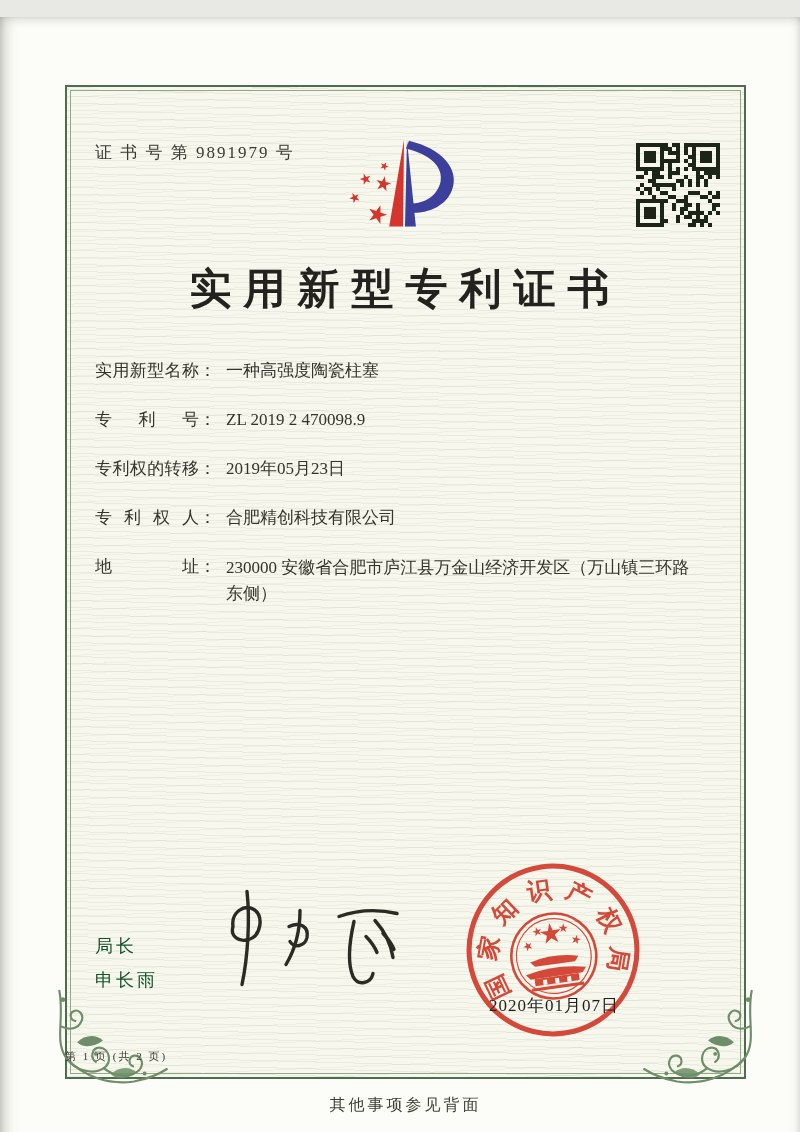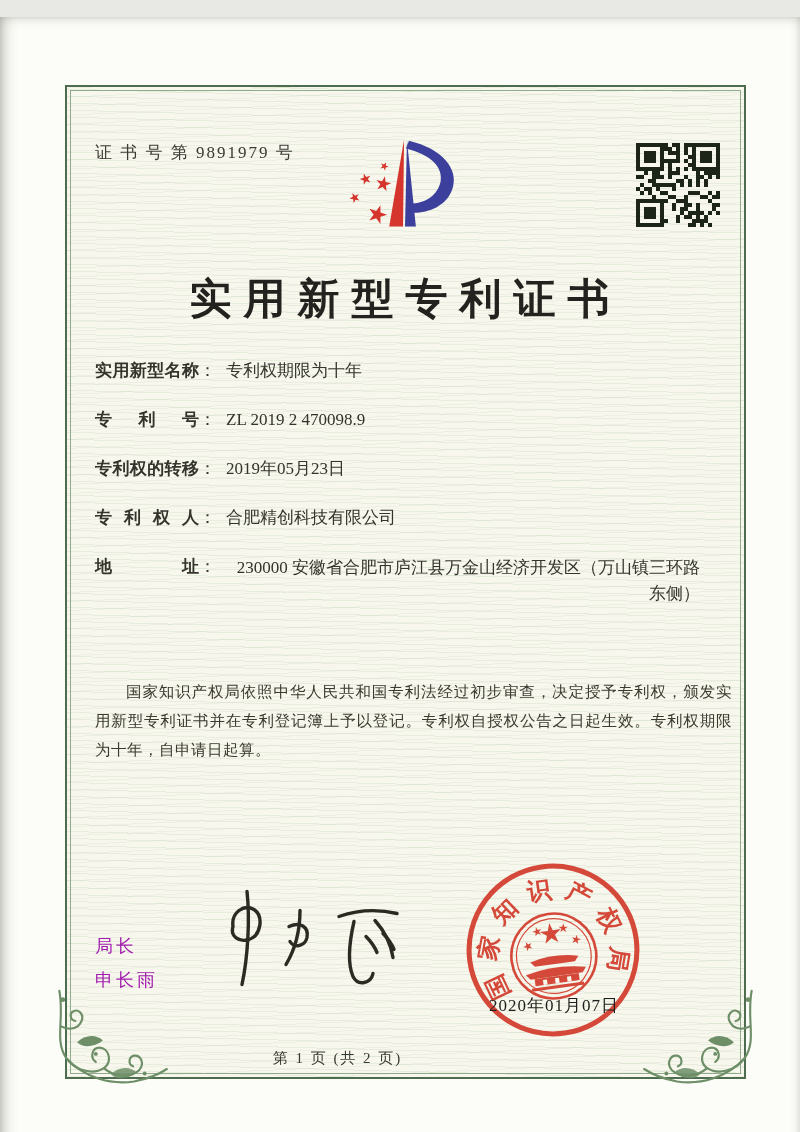--- a/index.html
+++ b/index.html
@@ -22,41 +22,41 @@
       repeating-linear-gradient(-2.5deg, rgba(150,180,140,.11) 0 1px, rgba(0,0,0,0) 1px 9px);
   }
   .frame-inner{position:absolute;inset:3px;border:1px solid #8fab8a;}
   .ornament{position:absolute;width:118px;height:112px;}
   .orn-bl{left:-16px;bottom:-24px;}
   .orn-br{right:-16px;bottom:-24px;transform:scaleX(-1);}
   .cert-no{position:absolute;left:95px;top:124px;font-size:17px;letter-spacing:2px;color:#3a3933;}
   .logo{position:absolute;left:332px;top:110px;width:148px;height:120px;}
   .qr{position:absolute;left:636px;top:126px;width:84px;height:84px;}
   .title{
-    position:absolute;left:65px;top:254px;width:681px;text-align:center;
+    position:absolute;left:65px;top:244px;width:681px;text-align:center;
     font-size:42px;font-weight:700;letter-spacing:12px;color:#23221e;
   }
   .fields{position:absolute;left:95px;top:342px;width:640px;font-size:17px;}
   .frow{position:relative;min-height:23px;line-height:23px;margin-bottom:26px;color:#34332c;}
   .frow.addr{margin-bottom:9px;}
-  .flabel{display:inline-block;width:104px;text-align:justify;text-align-last:justify;vertical-align:top;font-weight:bold;}
+  .flabel{display:inline-block;width:104px;text-align:justify;text-align-last:justify;vertical-align:top;}
   .colon{margin:0 2px 0 0;}
   .fvalue{display:inline-block;vertical-align:top;margin-left:8px;}
-  .addr .fvalue{width:474px;line-height:26px;text-align:right;}
+  .addr .fvalue{width:474px;line-height:26px;}
   .grant2{position:absolute;left:303px;top:0;white-space:nowrap;}
   .body-text{position:absolute;left:95px;top:660px;width:637px;font-size:15.5px;
     line-height:29px;color:#3b3a2f;text-align:justify;letter-spacing:.5px;}
   .body-text p{margin:0;text-indent:2em;}
   .director{position:absolute;left:95px;top:912px;font-family:"Liberation Sans","DejaVu Sans",sans-serif;
-    font-size:18px;color:#a21caf;line-height:34px;letter-spacing:3px;}
+    font-size:18px;color:#14532d;line-height:34px;letter-spacing:3px;}
   .signature{position:absolute;left:203px;top:868px;width:220px;height:108px;}
   .seal{position:absolute;left:462px;top:842px;width:182px;height:182px;transform:rotate(-8deg);opacity:.93;}
   .seal-date{position:absolute;left:489px;top:977px;width:150px;font-size:17px;color:#1f1f1b;
     letter-spacing:1px;white-space:nowrap;}
-  .page-info{position:absolute;left:65px;top:1032px;width:545px;text-align:center;font-size:15px;color:#3a3933;letter-spacing:2px;}
+  .page-info{position:absolute;left:65px;top:1032px;width:545px;font-size:11px;color:#3a3933;letter-spacing:2px;}
   .back-note{position:absolute;left:65px;top:1078px;width:681px;text-align:center;font-size:16px;color:#403f34;letter-spacing:3px;}
 </style>
 </head>
 <body>
 
 <div class="page">
 
   <div class="frame">
     <div class="frame-inner"></div>
 
@@ -335,38 +335,37 @@
       <rect x="13" y="20" width="1" height="1" fill="#1d2418"></rect>
       <rect x="14" y="20" width="1" height="1" fill="#1d2418"></rect>
       <rect x="16" y="20" width="1" height="1" fill="#1d2418"></rect>
       <rect x="18" y="20" width="1" height="1" fill="#1d2418"></rect>
     </svg>
 
   <div class="title">实用新型专利证书</div>
 
   <div class="fields">
     <div class="frow">
-      <span class="flabel">实用新型名称</span><span class="colon">：</span><span class="fvalue">专利权期限为十年</span>
+      <span class="flabel">实用新型名称</span><span class="colon">：</span><span class="fvalue">一种高强度陶瓷柱塞</span>
     </div>
     <div class="frow">
       <span class="flabel">专 利 号</span><span class="colon">：</span><span class="fvalue">ZL 2019 2 470098.9</span>
     </div>
     <div class="frow">
       <span class="flabel">专利权的转移</span><span class="colon">：</span><span class="fvalue">2019年05月23日</span>
     </div>
     <div class="frow">
       <span class="flabel">专 利 权 人</span><span class="colon">：</span><span class="fvalue">合肥精创科技有限公司</span>
     </div>
     <div class="frow addr">
       <span class="flabel">地 址</span><span class="colon">：</span><span class="fvalue">230000 安徽省合肥市庐江县万金山经济开发区（万山镇三环路东侧）</span>
     </div>
   </div>
 
   <div class="body-text">
-    <p>国家知识产权局依照中华人民共和国专利法经过初步审查，决定授予专利权，颁发实用新型专利证书并在专利登记簿上予以登记。专利权自授权公告之日起生效。专利权期限为十年，自申请日起算。</p>
   </div>
 
   <div class="director">
     <div>局长</div>
     <div>申长雨</div>
   </div>
 
   <svg class="signature" viewBox="0 0 220 105">
     <g stroke="#2b2b24" stroke-width="3.4" fill="none" stroke-linecap="round" stroke-linejoin="round">
       <path d="M30,40 C28,26 41,17 51,23 C61,30 58,49 46,53 C36,56 27,50 30,40 Z"></path>
@@ -409,14 +408,15 @@
         <rect x="88" y="118" width="4" height="5"></rect>
         <rect x="100" y="118" width="4" height="5"></rect>
       </g>
     </g>
   </svg>
 
   <div class="seal-date">2020年01月07日</div>
 
   <div class="page-info">第 1 页 (共 2 页)</div>
 
+  <div class="back-note">其他事项参见背面</div>
 
 </div>
 
 </body></html>

